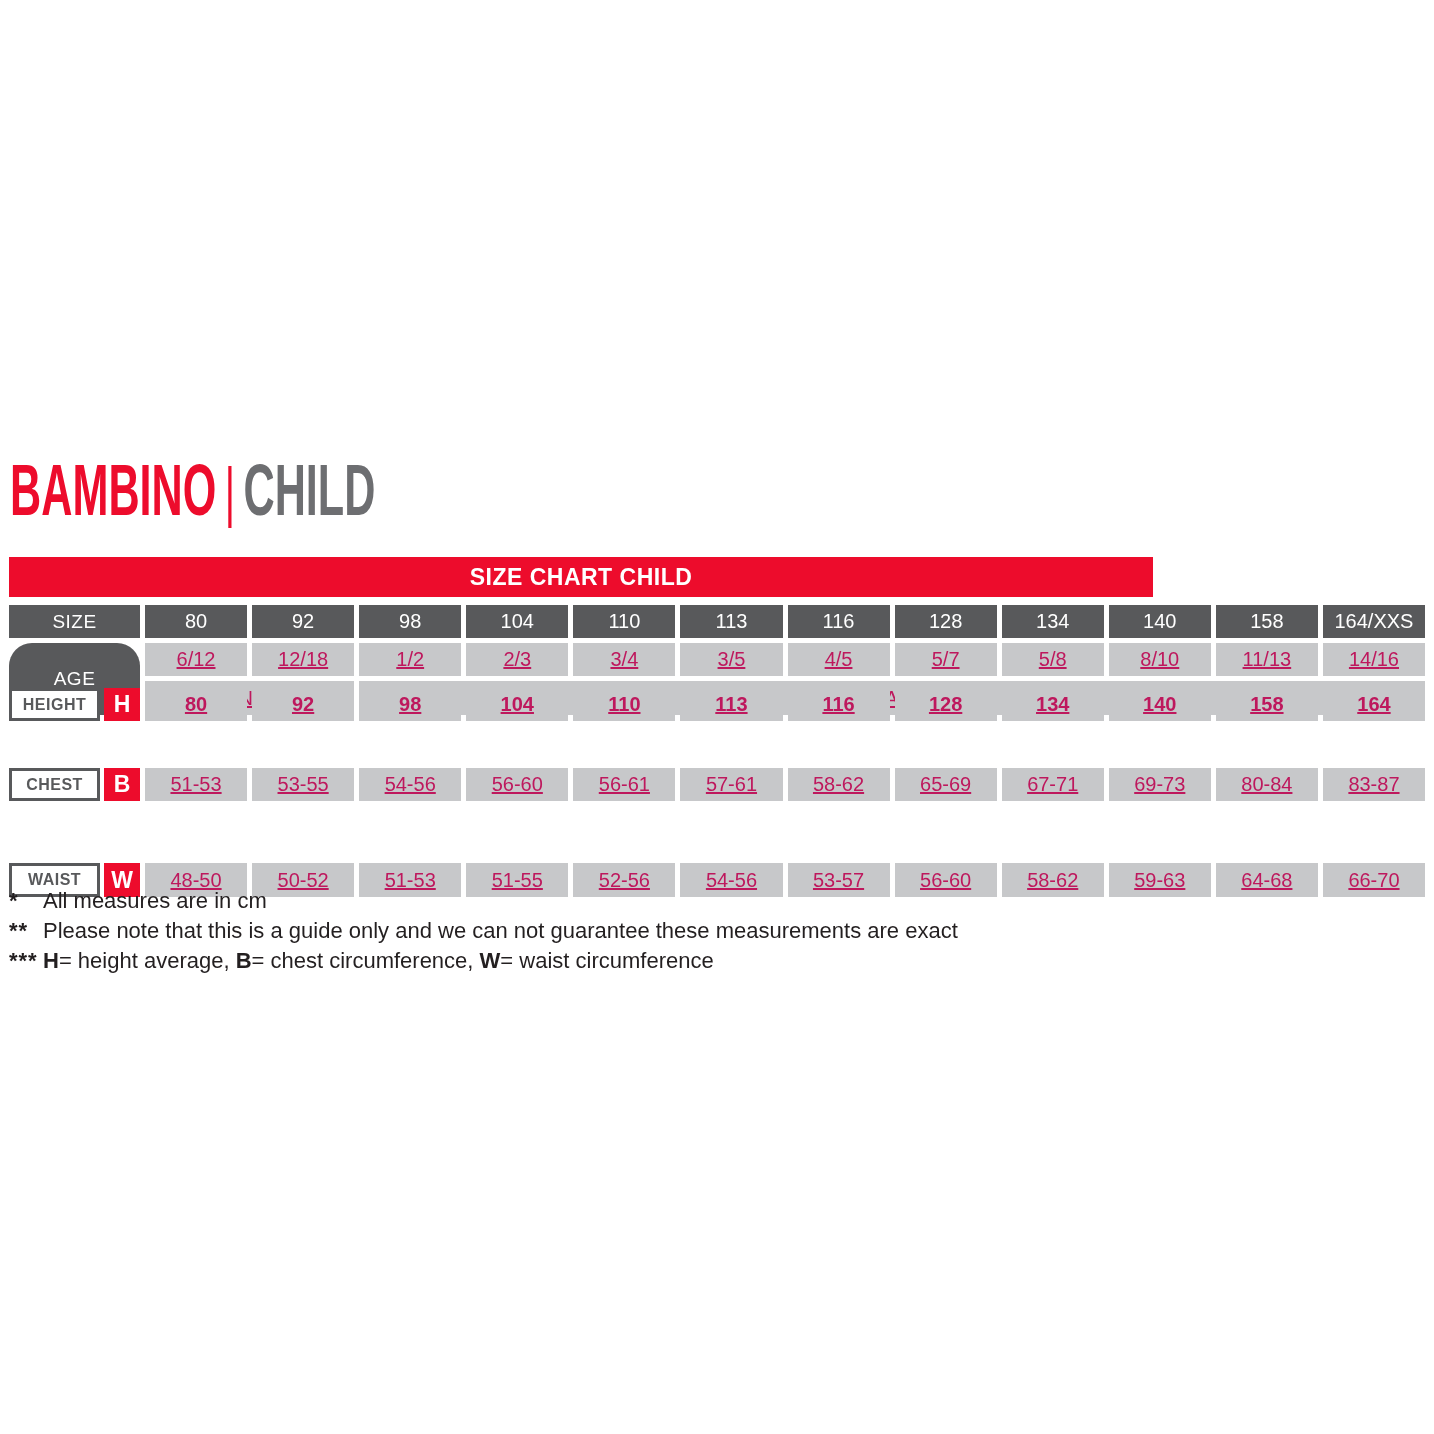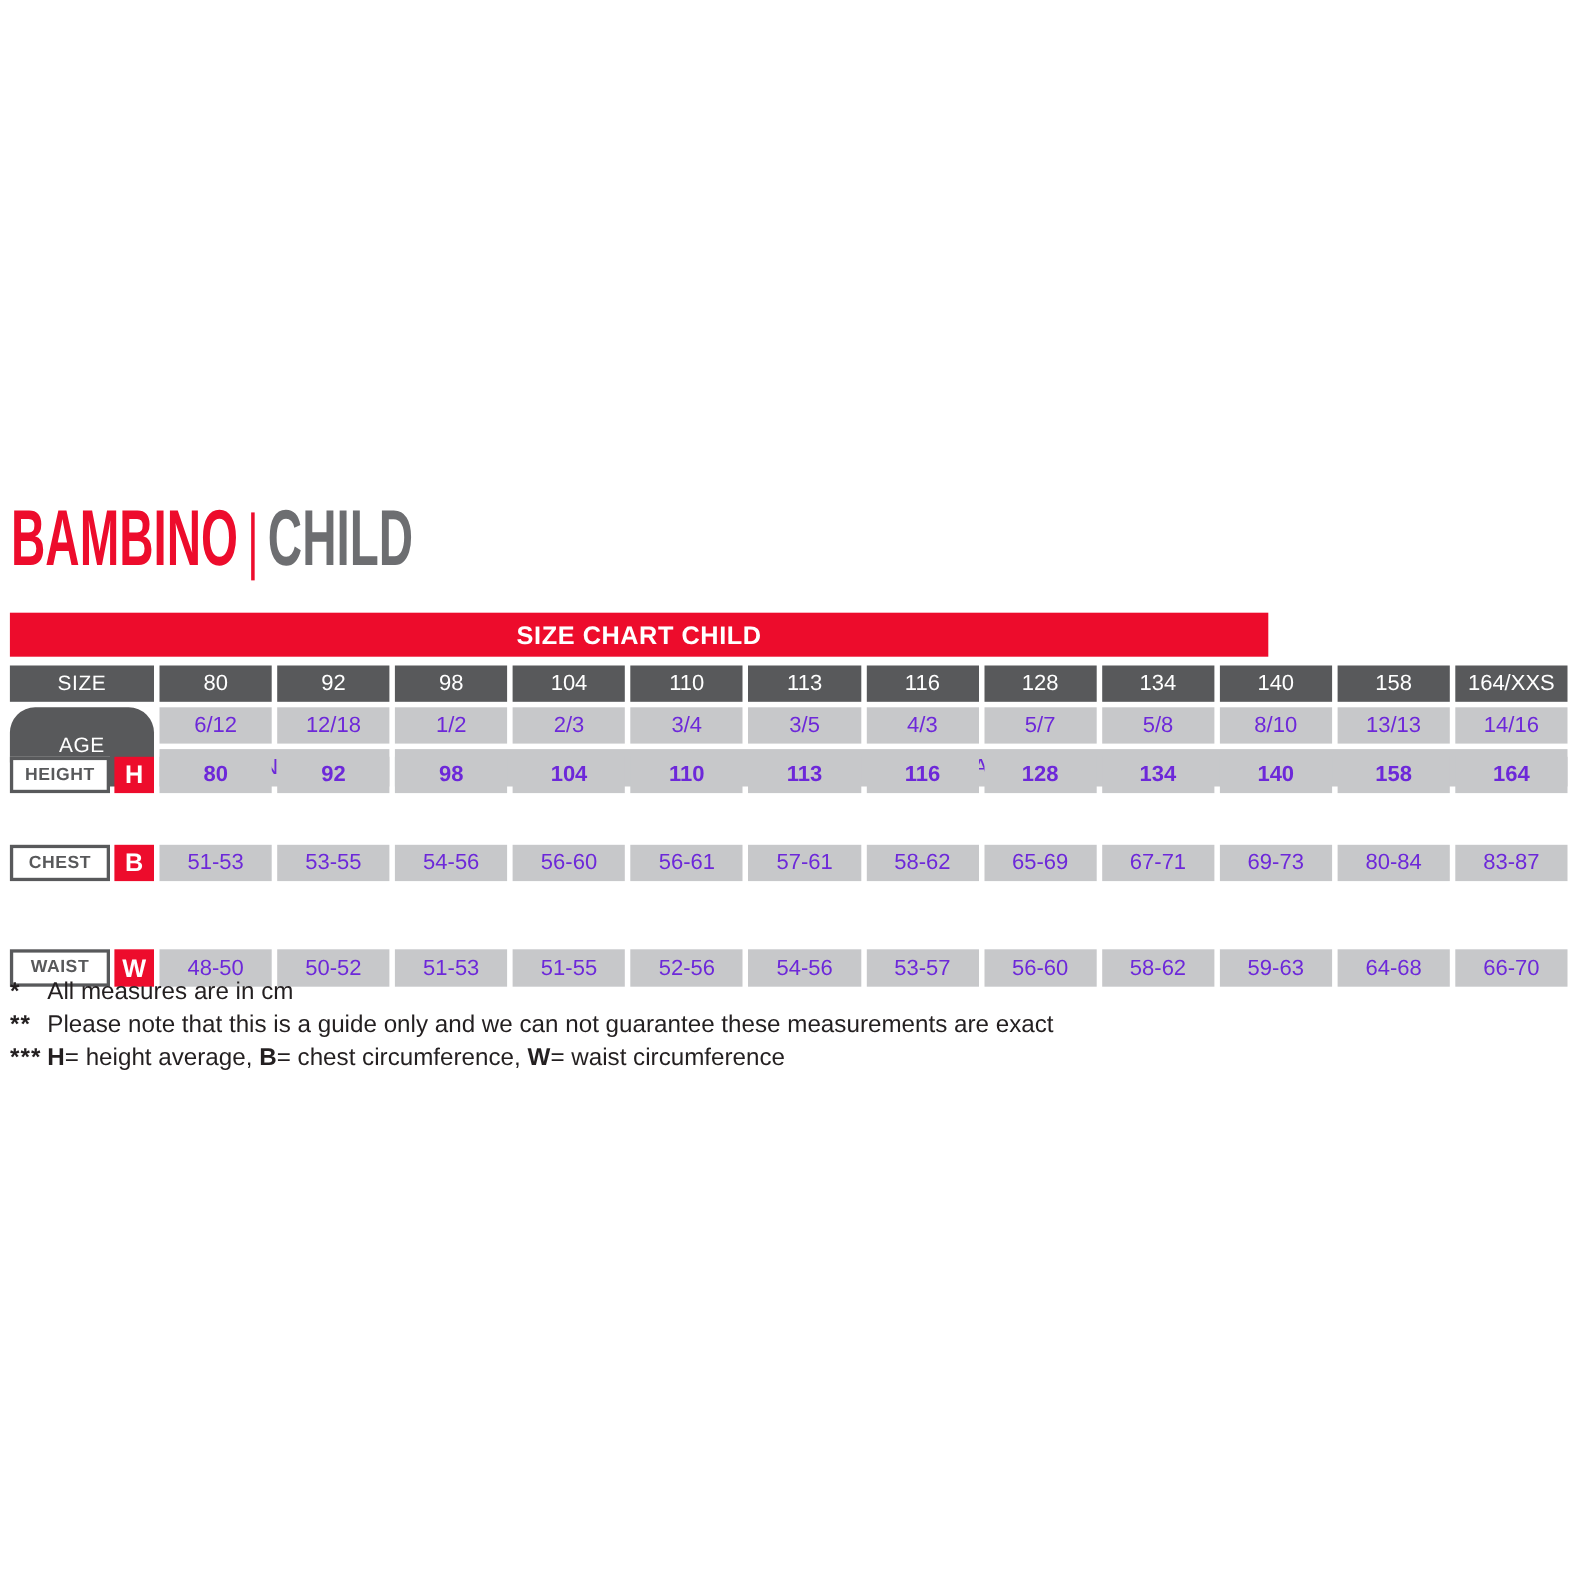--- a/index.html
+++ b/index.html
@@ -39,21 +39,21 @@
     position: absolute; left: 9px; width: 1416px;
     display: grid;
     grid-template-columns: 131px repeat(12, 1fr);
     column-gap: 5px;
   }
   .cell {
     display: flex; align-items: center; justify-content: center;
     font-size: 20px;
   }
   .dark   { background: #58595b; color: #ffffff; }
-  .light  { background: #c7c8ca; color: #6d28d9; }
+  .light  { background: #c7c8ca; color: #be185d; text-decoration: underline; }
 
   .size-row { top: 605px; height: 49px; }
   .size-row .cell { height: 33px; }
   .size-row .row-label { font-size: 19px; letter-spacing: 0.5px; }
 
   .age-block {
     position: absolute; top: 643px; left: 9px; width: 1416px;
     display: grid;
     grid-template-columns: 131px repeat(12, 1fr);
     grid-template-rows: 33px 34px;
@@ -129,25 +129,25 @@
   </div>
 
   <div class="age-block">
     <div class="cell dark age-label">AGE</div>
     <div class="cell light">6/12</div>
     <div class="cell light">12/18</div>
     <div class="cell light">1/2</div>
     <div class="cell light">2/3</div>
     <div class="cell light">3/4</div>
     <div class="cell light">3/5</div>
-    <div class="cell light">4/3</div>
+    <div class="cell light">4/5</div>
     <div class="cell light">5/7</div>
     <div class="cell light">5/8</div>
     <div class="cell light">8/10</div>
-    <div class="cell light">13/13</div>
+    <div class="cell light">11/13</div>
     <div class="cell light">14/16</div>
     <div class="cell light months-cell">MONTHS</div>
     <div class="cell light years-cell">YEARS</div>
   </div>
 
   <div class="grid-row m-row m-row-height">
     <div class="label-wrap">
       <div class="label-box">HEIGHT</div>
       <div class="letter-box">H</div>
     </div>

